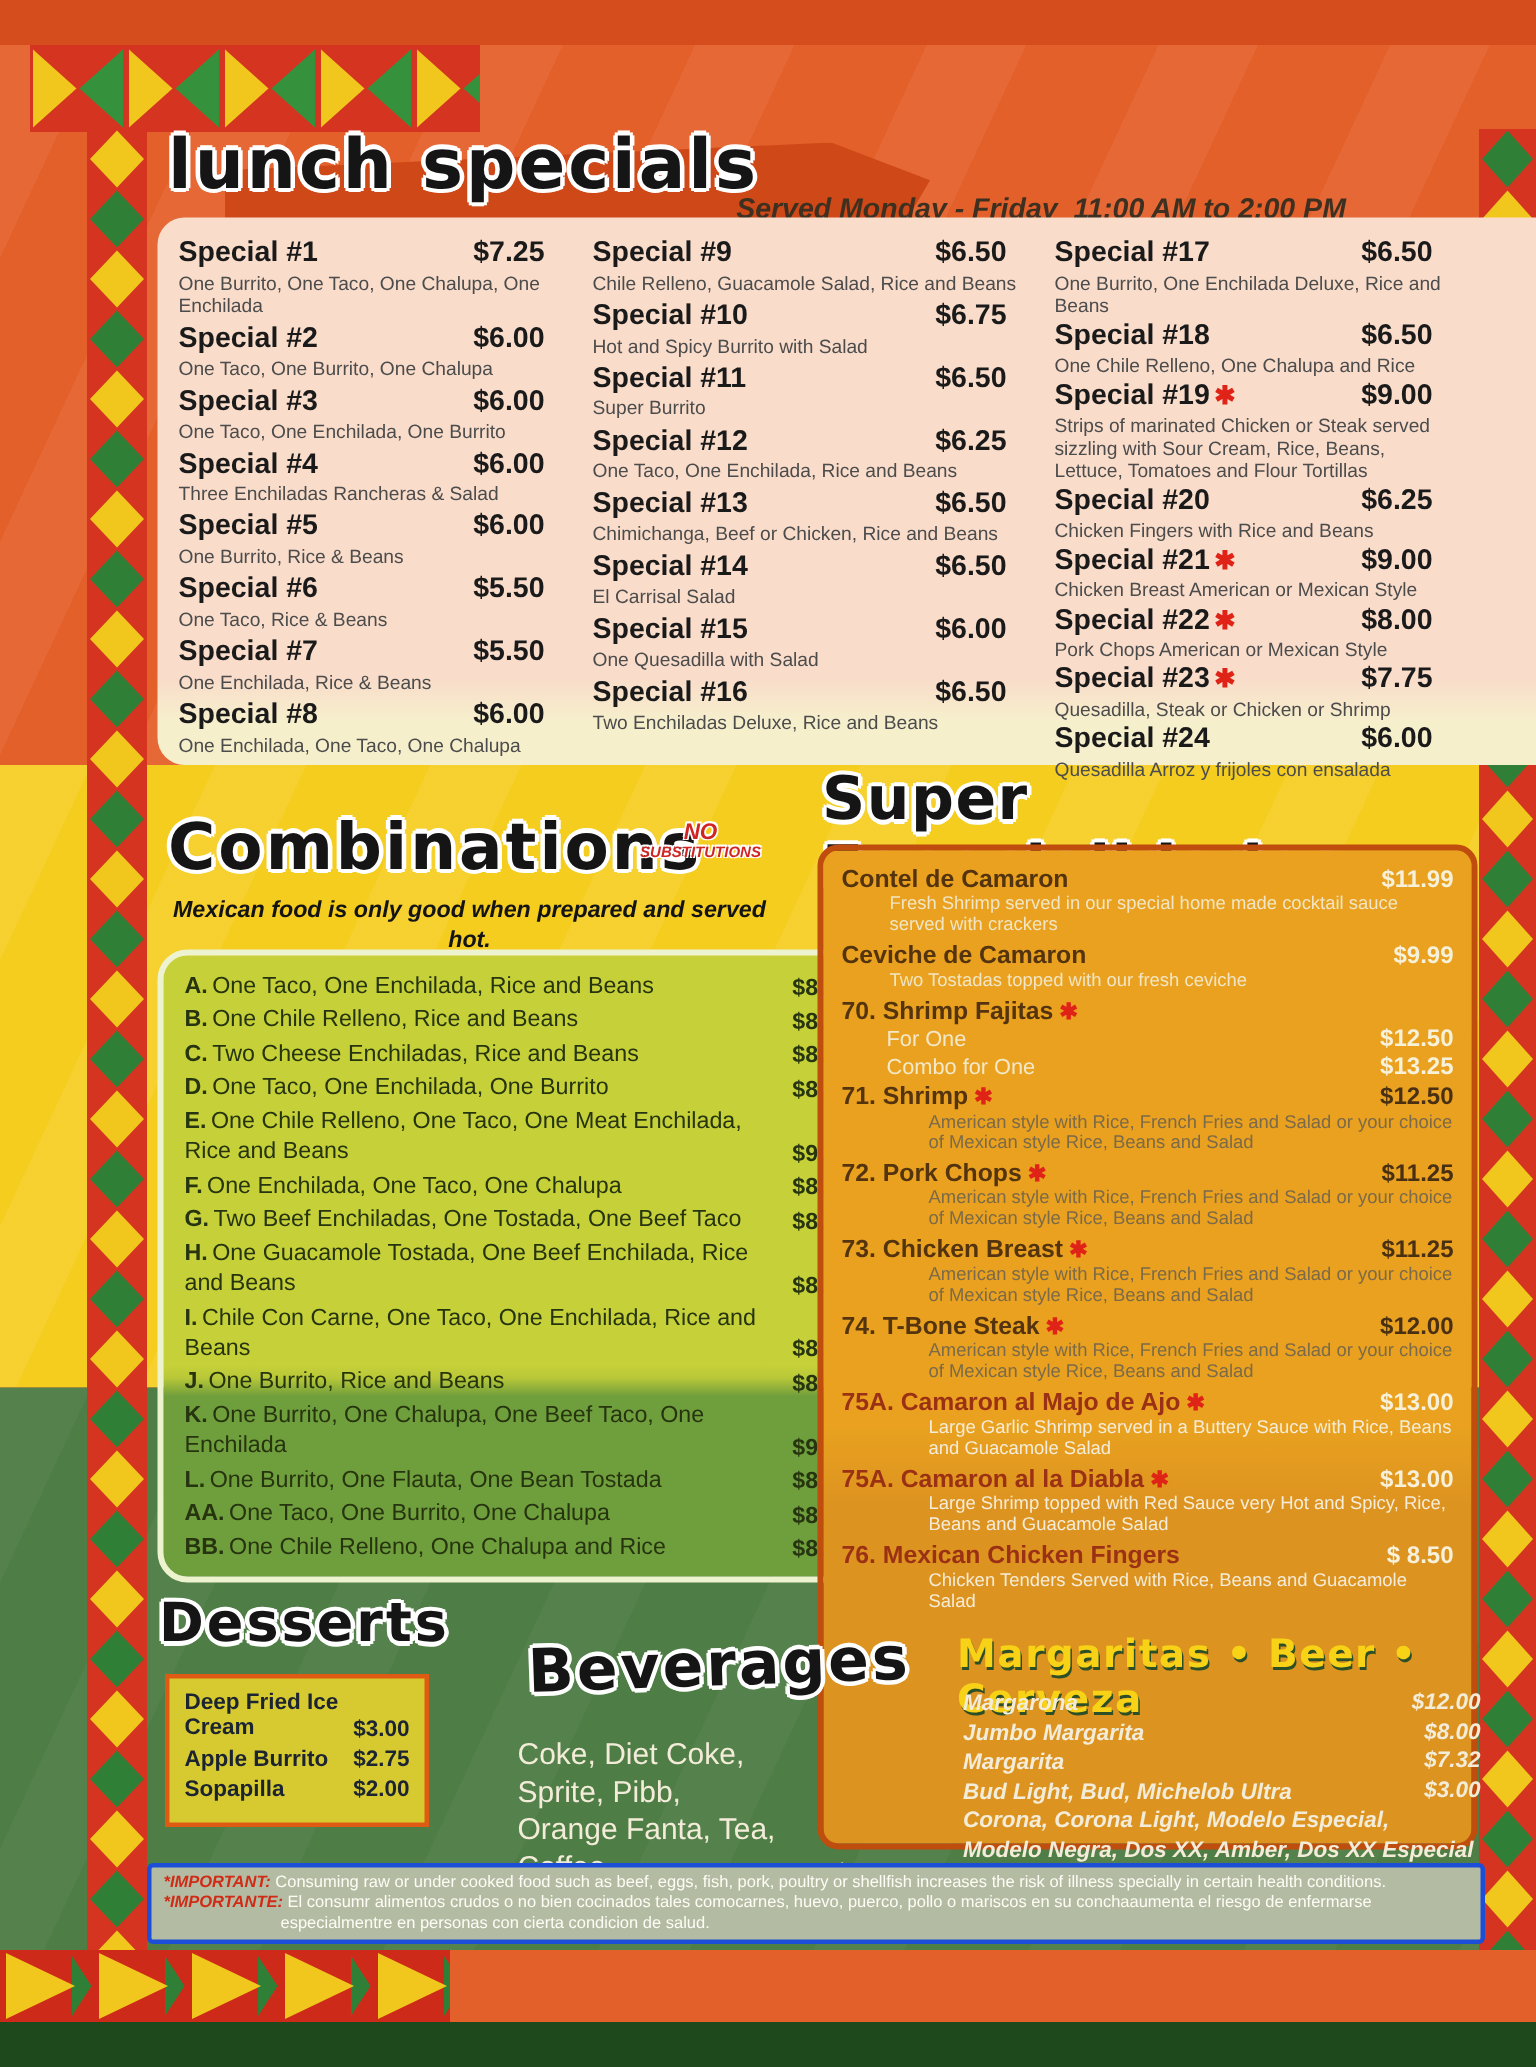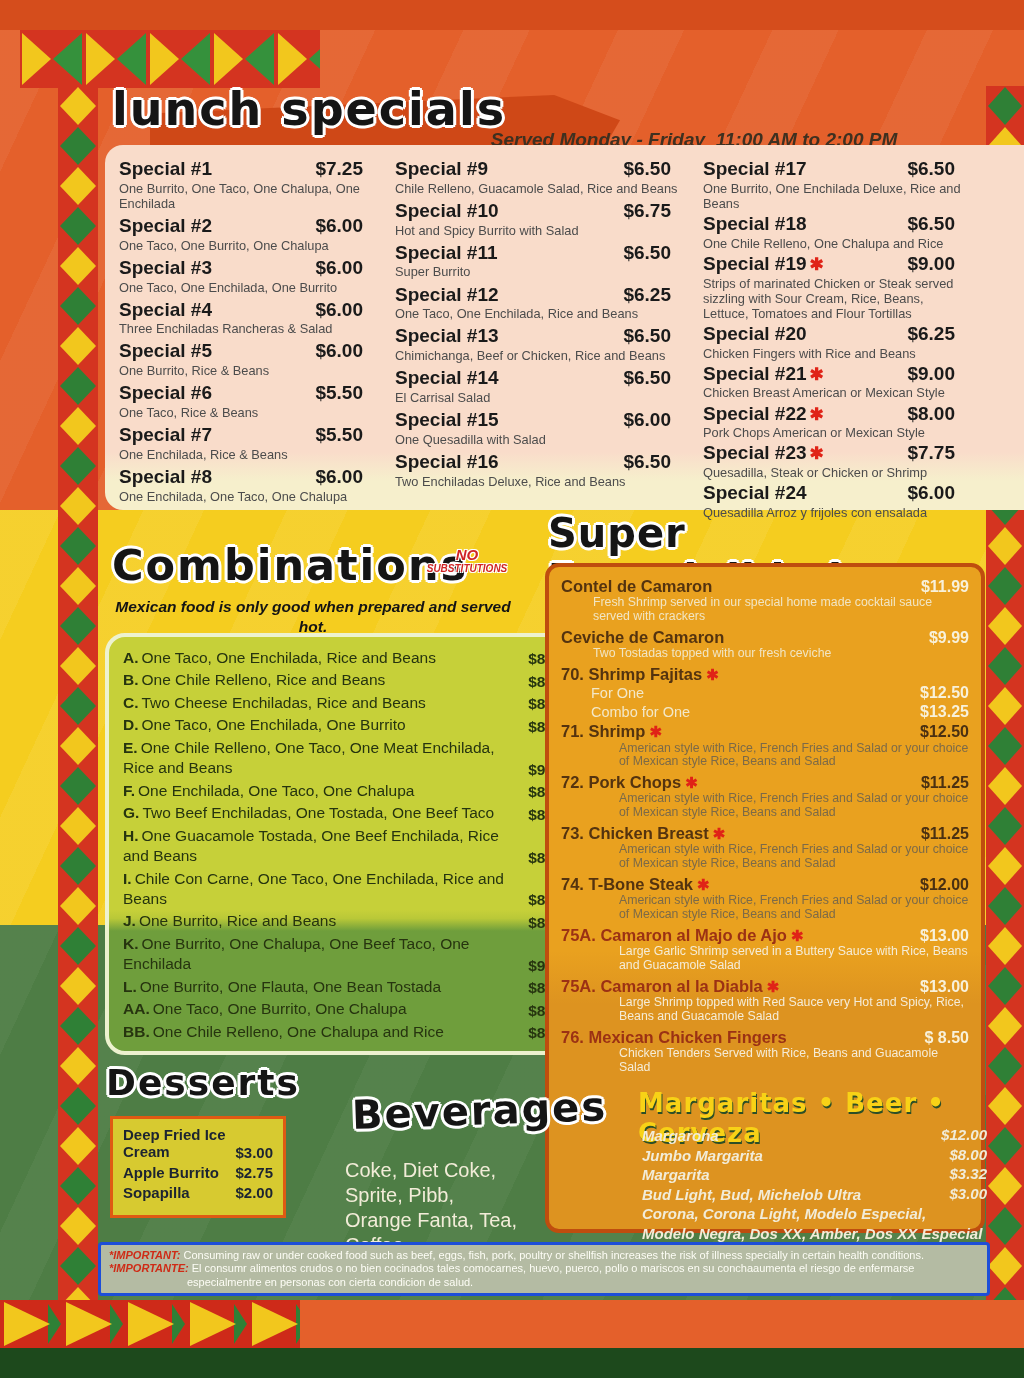--- a/index.html
+++ b/index.html
@@ -620,21 +620,21 @@
   <div class="mg-row">
         <div class="mg-name">Margarona</div>
         <div class="mg-price">$12.00</div>
       </div>
       <div class="mg-row">
         <div class="mg-name">Jumbo Margarita</div>
         <div class="mg-price">$8.00</div>
       </div>
       <div class="mg-row">
         <div class="mg-name">Margarita</div>
-        <div class="mg-price">$3.32</div>
+        <div class="mg-price">$7.32</div>
       </div>
       <div class="mg-row">
         <div class="mg-name">Bud Light, Bud, Michelob Ultra</div>
         <div class="mg-price">$3.00</div>
       </div>
       <div class="mg-row">
         <div class="mg-name">Corona, Corona Light, Modelo Especial,</div>
 
       </div>
       <div class="mg-row">

